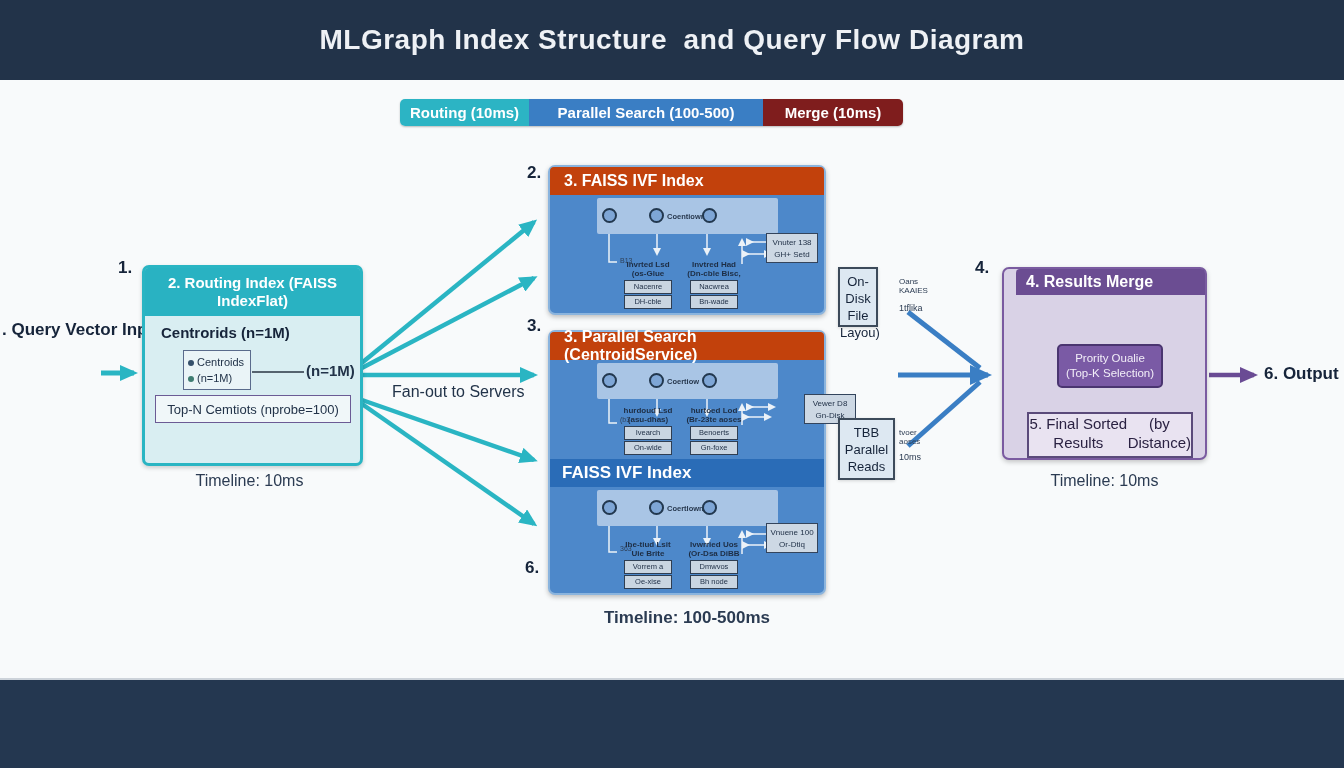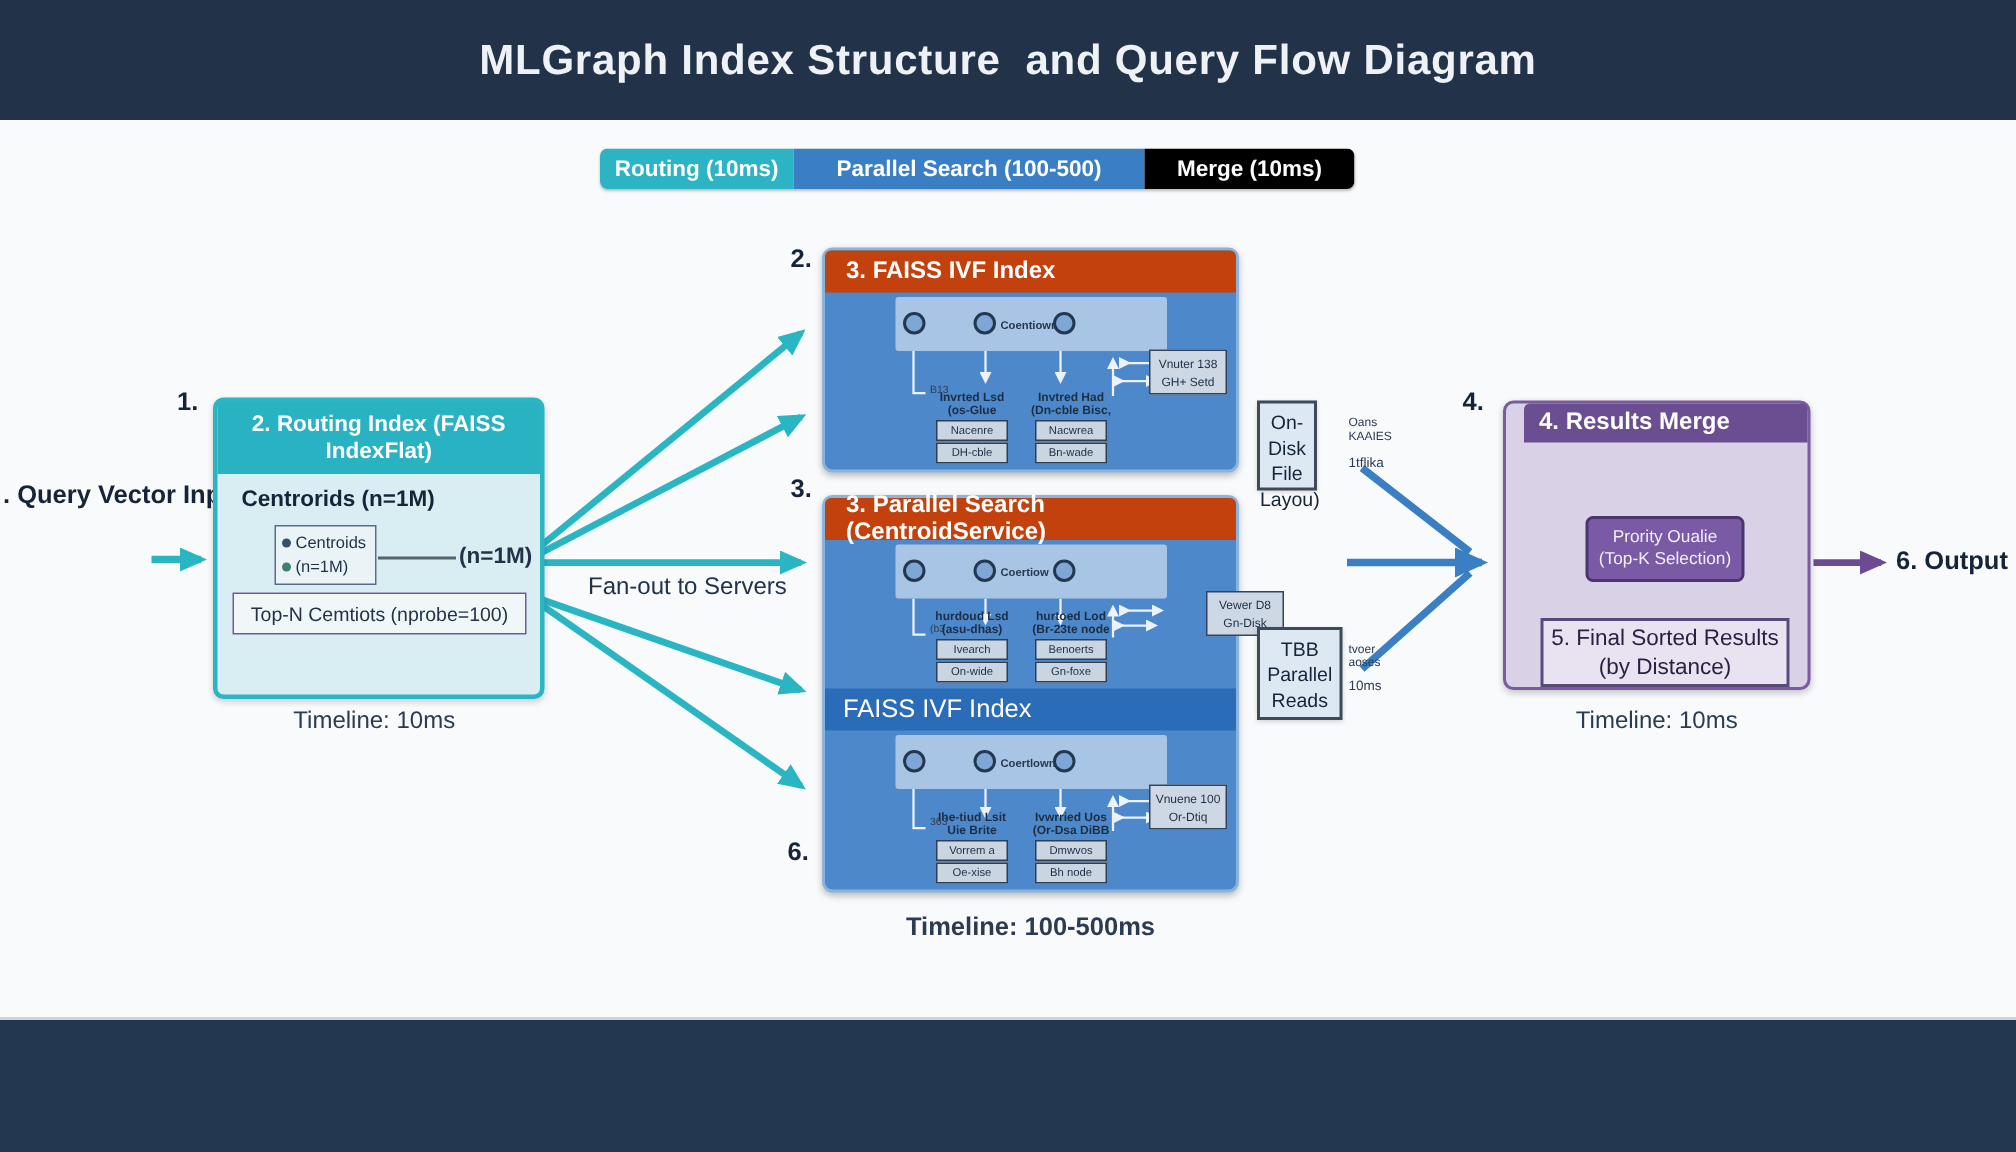--- a/index.html
+++ b/index.html
@@ -12,21 +12,21 @@
   .abs{position:absolute;}
   
   .band-top{left:0;top:0;width:1344px;height:80px;background:#223349;}
   .band-bottom{left:0;top:678px;width:1344px;height:90px;background:#243750;border-top:2px solid #cdd3da;}
   .main-title{left:0;top:24px;width:1344px;text-align:center;color:#eef1f5;font-size:28px;font-weight:bold;letter-spacing:.5px;white-space:pre;}
   
   .legend{left:400px;top:99px;height:27px;display:flex;border-radius:5px;overflow:hidden;box-shadow:0 1px 2px rgba(0,0,0,.25);}
   .leg-seg{display:flex;align-items:center;justify-content:center;color:#fff;font-weight:bold;font-size:15px;height:27px;}
   .leg-routing{width:129px;background:#2cb4c4;}
   .leg-parallel{width:234px;background:#3a7ec4;}
-  .leg-merge{width:140px;background:#000000;}
+  .leg-merge{width:140px;background:#7f1d1d;}
   
   .stepnum{font-size:17px;font-weight:bold;color:#16243a;}
   .timeline{font-size:16px;color:#2b3b52;text-align:center;}
   .plain-label{font-size:16px;color:#223349;}
   .bold-label{font-size:17px;font-weight:bold;color:#16243a;}
   
   .query-box{left:2px;top:352px;width:98px;height:40px;background:#a9bedb;border:3px solid #3a78c2;display:flex;align-items:center;justify-content:center;font-size:16px;font-weight:bold;color:#16243a;box-shadow:0 2px 3px rgba(0,0,0,.2);}
   
   .routing-box{left:142px;top:265px;width:215px;height:195px;background:#d9eef2;border:3px solid #2ab5c3;border-radius:7px;box-shadow:0 2px 4px rgba(0,0,0,.18);}
   .routing-head{position:absolute;left:0;top:0;width:100%;height:48px;background:#29b2c2;border-radius:3px 3px 0 0;display:flex;align-items:center;justify-content:center;text-align:center;color:#fff;font-weight:bold;font-size:15px;line-height:18px;padding:0 14px;box-sizing:border-box;}
@@ -35,21 +35,21 @@
   .bullet{display:inline-block;width:6px;height:6px;border-radius:50%;margin-right:3px;vertical-align:middle;}
   .b1{background:#35506b;} .b2{background:#3f7d72;}
   .centroid-line{position:absolute;left:107px;top:103px;width:52px;height:1.5px;background:#55636f;}
   .n-label{position:absolute;left:161px;top:94px;font-size:15px;font-weight:bold;color:#223349;}
   .topn-box{position:absolute;left:10px;top:127px;width:194px;height:26px;background:#f0f7f9;border:1.5px solid #6b5b95;display:flex;align-items:center;justify-content:center;font-size:13px;color:#223349;white-space:nowrap;}
   
   .bluebox{background:#4d88ca;border:2px solid #8ab4de;border-radius:7px;box-shadow:0 2px 5px rgba(0,0,0,.25);box-sizing:border-box;}
   .bb-top{left:548px;top:165px;width:278px;height:150px;}
   .bb-bottom{left:548px;top:330px;width:278px;height:265px;}
   .bb-header{height:28px;background:#c2410c;display:flex;align-items:center;color:#fff;font-weight:bold;font-size:16px;padding-left:14px;border-radius:4px 4px 0 0;}
-  .bb-band{height:28px;background:#2a6cb7;display:flex;align-items:center;color:#fff;font-weight:normal;font-size:17px;padding-left:12px;}
+  .bb-band{height:28px;background:#2a6cb7;display:flex;align-items:center;color:#fff;font-weight:bold;font-size:17px;padding-left:12px;}
   .panel{position:relative;width:100%;}
   .p-a{height:118px;} .p-b{height:99px;padding-left:38px;} .p-c{height:106px;}
   .strip{position:absolute;left:47px;top:3px;width:181px;height:36px;background:#a9c5e5;border-radius:2px;}
   .circ{position:absolute;top:10px;width:15px;height:15px;border-radius:50%;background:#7ea6d6;border:2.5px solid #22384f;box-sizing:border-box;}
   .c1{left:5px;} .c2{left:52px;} .c3{left:105px;}
   .strip-label{position:absolute;left:70px;top:14px;font-size:7.5px;color:#27384e;font-weight:bold;}
   .conn{position:absolute;left:0px;top:39px;width:278px;height:42px;}
   .elbow-label{position:absolute;left:70px;top:62px;font-size:7px;color:#2e4058;}
   .col{position:absolute;width:56px;text-align:center;}
   .col1{left:70px;bottom:4px;} .col2{left:136px;bottom:4px;}
@@ -58,21 +58,21 @@
   .sidebox{position:absolute;right:6px;top:38px;width:52px;height:30px;background:#cdd8e4;border:1.5px solid #33445c;font-size:8px;line-height:12px;text-align:center;color:#1d2d44;padding-top:3px;box-sizing:border-box;}
   
   .disk-box{background:#dde8f2;border:2px solid #3c4a5a;text-align:center;font-size:13px;line-height:17px;color:#16243a;padding-top:4px;box-sizing:border-box;box-shadow:0 1px 3px rgba(0,0,0,.15);}
   .ondisk{left:838px;top:267px;width:40px;height:60px;}
   .tbb{left:838px;top:418px;width:57px;height:62px;}
   .tiny-note{font-size:8px;line-height:9px;color:#2b3b52;}
   
   .merge-box{left:1002px;top:267px;width:205px;height:193px;background:#d9d2e6;border:2.5px solid #7a5ba0;border-radius:7px;box-shadow:0 2px 5px rgba(0,0,0,.22);box-sizing:border-box;padding-left:12px;}
   .merge-head{height:26px;background:#6b4d92;display:flex;align-items:center;color:#fff;font-weight:bold;font-size:16px;padding-left:10px;border-radius:4px 4px 0 0;}
   .pq-box{position:absolute;left:53px;top:75px;width:102px;height:40px;background:#7a5aa5;border:2px solid #4a3570;border-radius:5px;color:#f2eef8;font-size:11.5px;line-height:15px;text-align:center;display:flex;flex-direction:column;justify-content:center;}
-  .final-box{position:absolute;left:23px;top:143px;width:162px;height:42px;background:#e9e3f1;border:2px solid #5a4a7a;font-size:15px;line-height:19px;text-align:center;color:#2a2142;display:flex;flex-direction:column;justify-content:center;}
+  .final-box{position:absolute;left:23px;top:143px;width:162px;height:42px;background:#e9e3f1;border:2px solid #5a4a7a;font-size:15px;line-height:19px;text-align:center;color:#2a2142;display:flex;flex-direction:row;justify-content:center;}
   svg.overlay{position:absolute;left:0;top:0;width:1344px;height:768px;pointer-events:none;}
 </style>
 </head>
 <body>
 
 <div id="canvas">
 
   <div class="abs band-top"></div>
   <div class="abs main-title">MLGraph Index Structure  and Query Flow Diagram</div>
 
@@ -209,21 +209,21 @@
           <line x1="198" y1="18" x2="220" y2="18" marker-start="url(#mwhite0)" marker-end="url(#mwhite0)"></line>
         </g>
       </svg>
       <span class="elbow-label" style="top:56px;">(b3</span>
       <div class="col col1">
         <div class="col-label"><span>hurdoud Lsd</span><br><span>(asu-dhas)</span></div>
         <div class="mini">Ivearch</div>
         <div class="mini">On-wide</div>
       </div>
       <div class="col col2">
-        <div class="col-label"><span>hurtoed Lod</span><br><span>(Br-23te node</span></div>
+        <div class="col-label"><span>hurtoed Lod</span><br><span>(Br-23te aoses</span></div>
         <div class="mini">Benoerts</div>
         <div class="mini">Gn-foxe</div>
       </div>
       <div class="sidebox" style="top:34px;">
         <div>Vewer D8</div>
         <div>Gn-Disk</div>
       </div>
     </div>
     <div class="bb-band">FAISS IVF Index</div>
     <div class="panel p-c">

